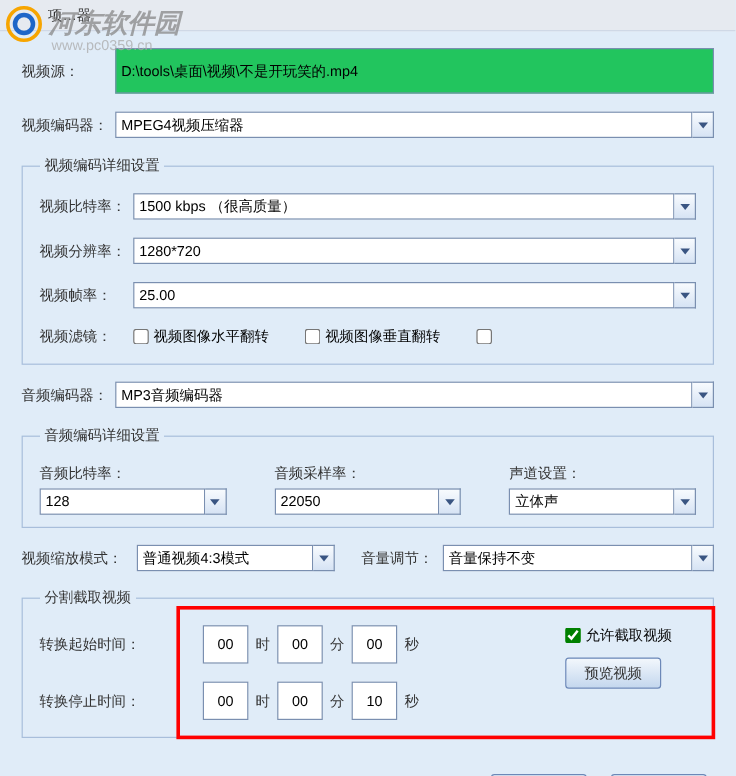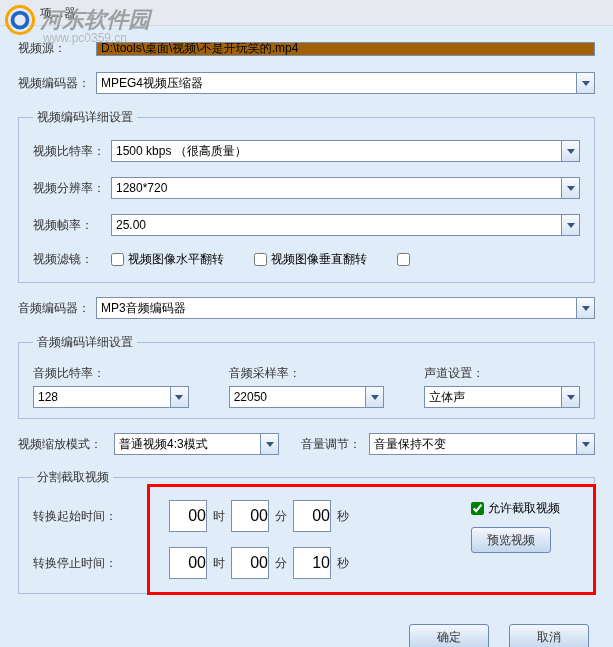--- a/index.html
+++ b/index.html
@@ -61,24 +61,24 @@
       align-items: center;
       margin-bottom: 15px;
     }
     .label {
       min-width: 72px;
       color: #333;
       margin-right: 6px;
     }
     .text-input {
       flex: 1;
-      height: 14px;
+      height: 38px;
       border: 1px solid #7a8fb0;
       padding: 0 4px;
-      background: #a16207;
+      background: #22c55e;
       font-size: 12px;
       font-family: inherit;
     }
     .select {
       flex: 1;
       height: 22px;
       border: 1px solid #7a8fb0;
       padding: 0 4px;
       background: #fff;
       font-size: 12px;
@@ -141,22 +141,22 @@
     .pair-row {
       display: flex;
       align-items: center;
       gap: 2px;
     }
     .small-input {
       width: 38px;
       height: 32px;
       border: 1px solid #7a8fb0;
       background: #fff;
-      text-align: right;
-      font-size: 16px;
+      text-align: center;
+      font-size: 12px;
       font-family: inherit;
     }
     .btn {
       display: inline-flex;
       align-items: center;
       justify-content: center;
       height: 26px;
       min-width: 80px;
       padding: 0 14px;
       border: 1px solid #6c88b8;

